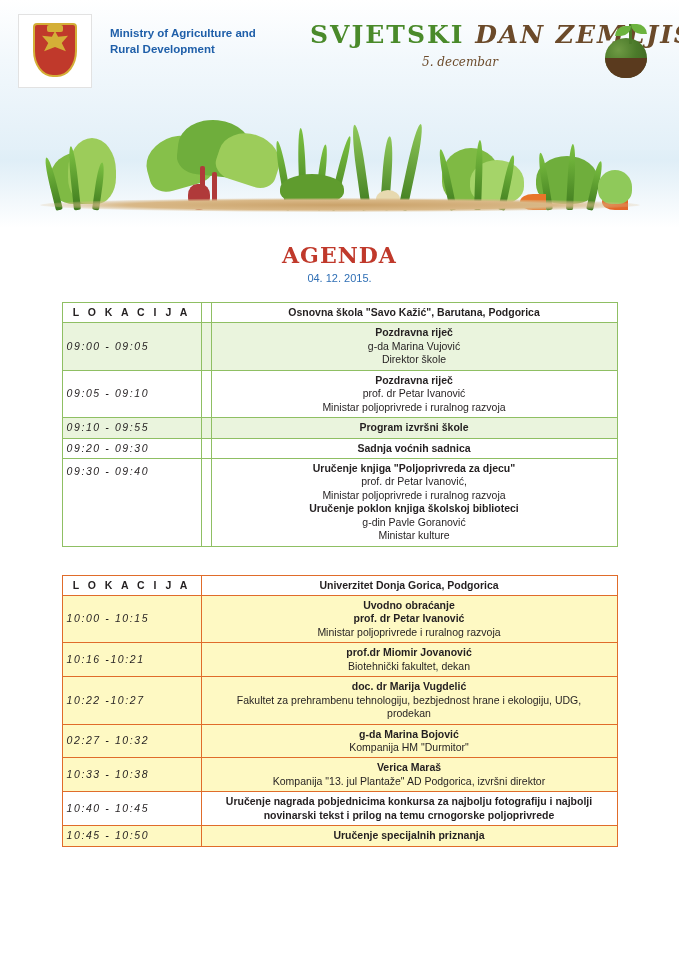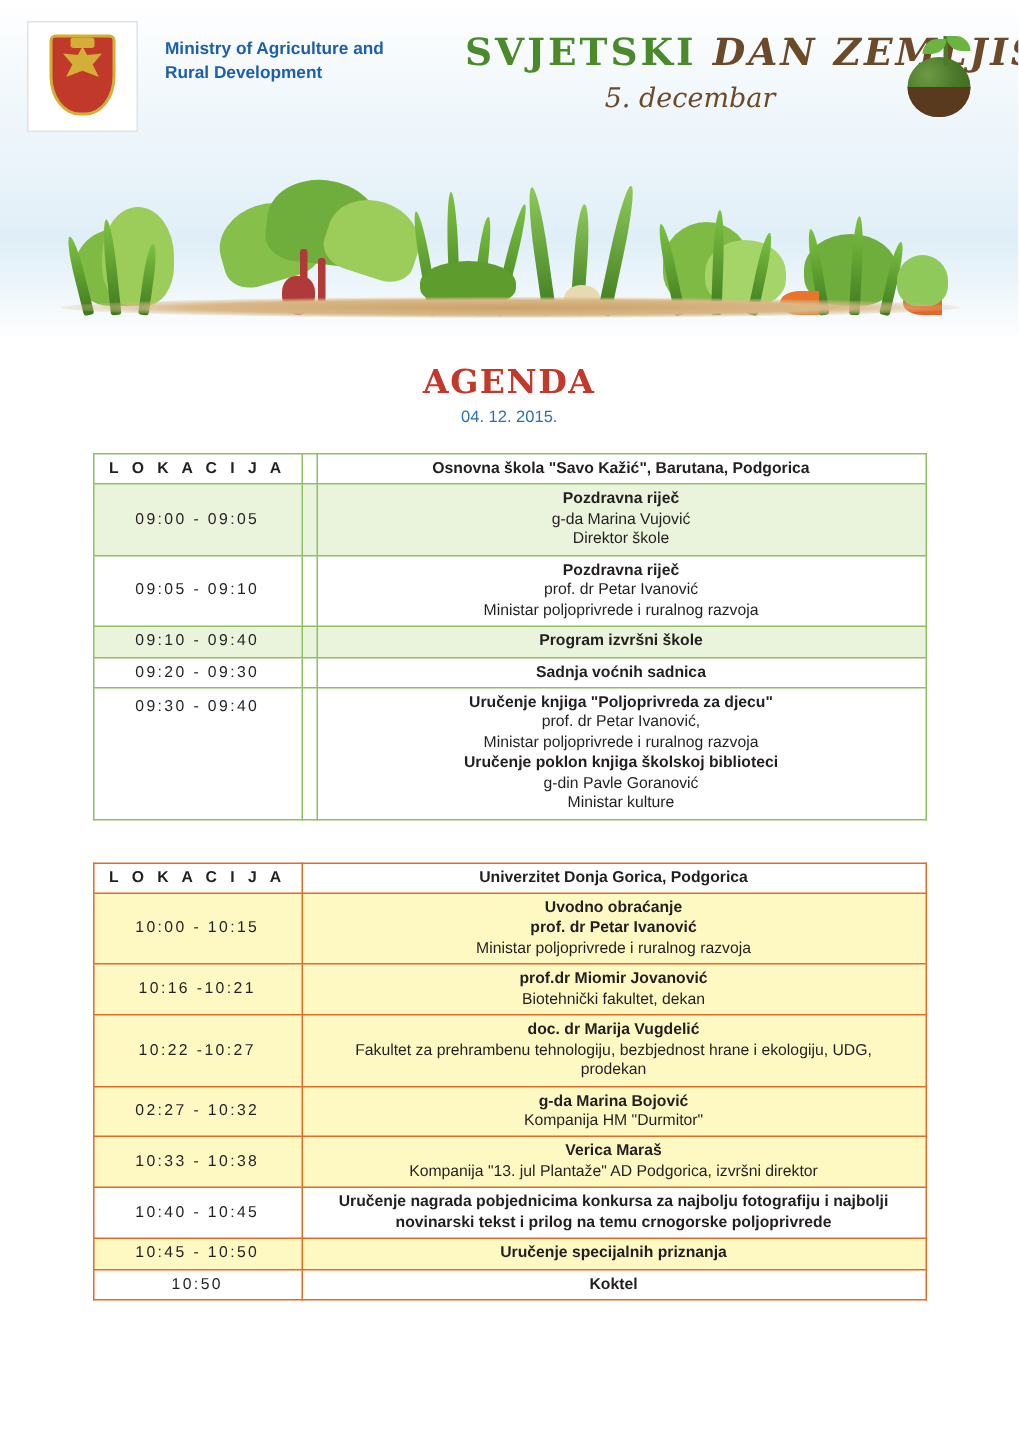--- a/index.html
+++ b/index.html
@@ -85,21 +85,21 @@
     color: #4a8a2a;
     white-space: nowrap;
   }
   .svjetski .part2 {
     color: #6b4a2a;
     font-style: italic;
   }
   .datum {
     margin-top: 6px;
     font-family: "DejaVu Serif", serif;
-    font-size: 18px;
+    font-size: 12px;
     font-style: italic;
     color: #6b4a2a;
   }
   .globe {
     position: absolute;
     right: 22px; top: 24px;
     width: 54px; height: 54px;
   }
   .globe .ball {
     position: absolute;
@@ -208,24 +208,24 @@
     table-layout: fixed;
   }
   .tbl td {
     padding: 3px 4px;
     vertical-align: middle;
     font-size: 10.5px;
     line-height: 1.28;
   }
   .col-time { width: 130px; }
   .time-cell {
-    text-align: center;
     font-size: 11px;
     letter-spacing: 1.6px;
     font-family: "Liberation Sans", sans-serif;
+    font-style: italic;
   }
   .desc-cell { text-align: center; padding: 4px 8px; }
   .hdr-loc {
     text-align: center;
     font-size: 11px;
     letter-spacing: 3px;
     font-weight: bold;
   }
   .hdr-place {
     text-align: center;
@@ -351,21 +351,21 @@
       <td class="col-time time-cell">09:05 - 09:10</td>
       <td class="spacer-col"></td>
       <td class="desc-cell">
         <div class="strong">Pozdravna riječ</div>
         <div>prof. dr Petar Ivanović</div>
         <div>Ministar poljoprivrede i ruralnog razvoja</div>
       </td>
     </tr>
 
     <tr class="row-alt">
-      <td class="col-time time-cell">09:10 - 09:40</td>
+      <td class="col-time time-cell">09:10 - 09:55</td>
       <td class="spacer-col"></td>
       <td class="desc-cell strong">Program izvršni škole</td>
     </tr>
 
     <tr class="row-plain">
       <td class="col-time time-cell">09:20 - 09:30</td>
       <td class="spacer-col"></td>
       <td class="desc-cell strong">Sadnja voćnih sadnica</td>
     </tr>
 
@@ -439,18 +439,14 @@
         <div class="strong">Uručenje nagrada pobjednicima konkursa za najbolju fotografiju i najbolji</div>
         <div class="strong">novinarski tekst i prilog na temu crnogorske poljoprivrede</div>
       </td>
     </tr>
 
     <tr class="row-alt">
       <td class="col-time time-cell">10:45 - 10:50</td>
       <td class="desc-cell strong">Uručenje specijalnih priznanja</td>
     </tr>
 
-    <tr class="row-plain">
-      <td class="col-time time-cell">10:50</td>
-      <td class="desc-cell strong">Koktel</td>
-    </tr>
   </tbody>
 </table>
 
 </body></html>

